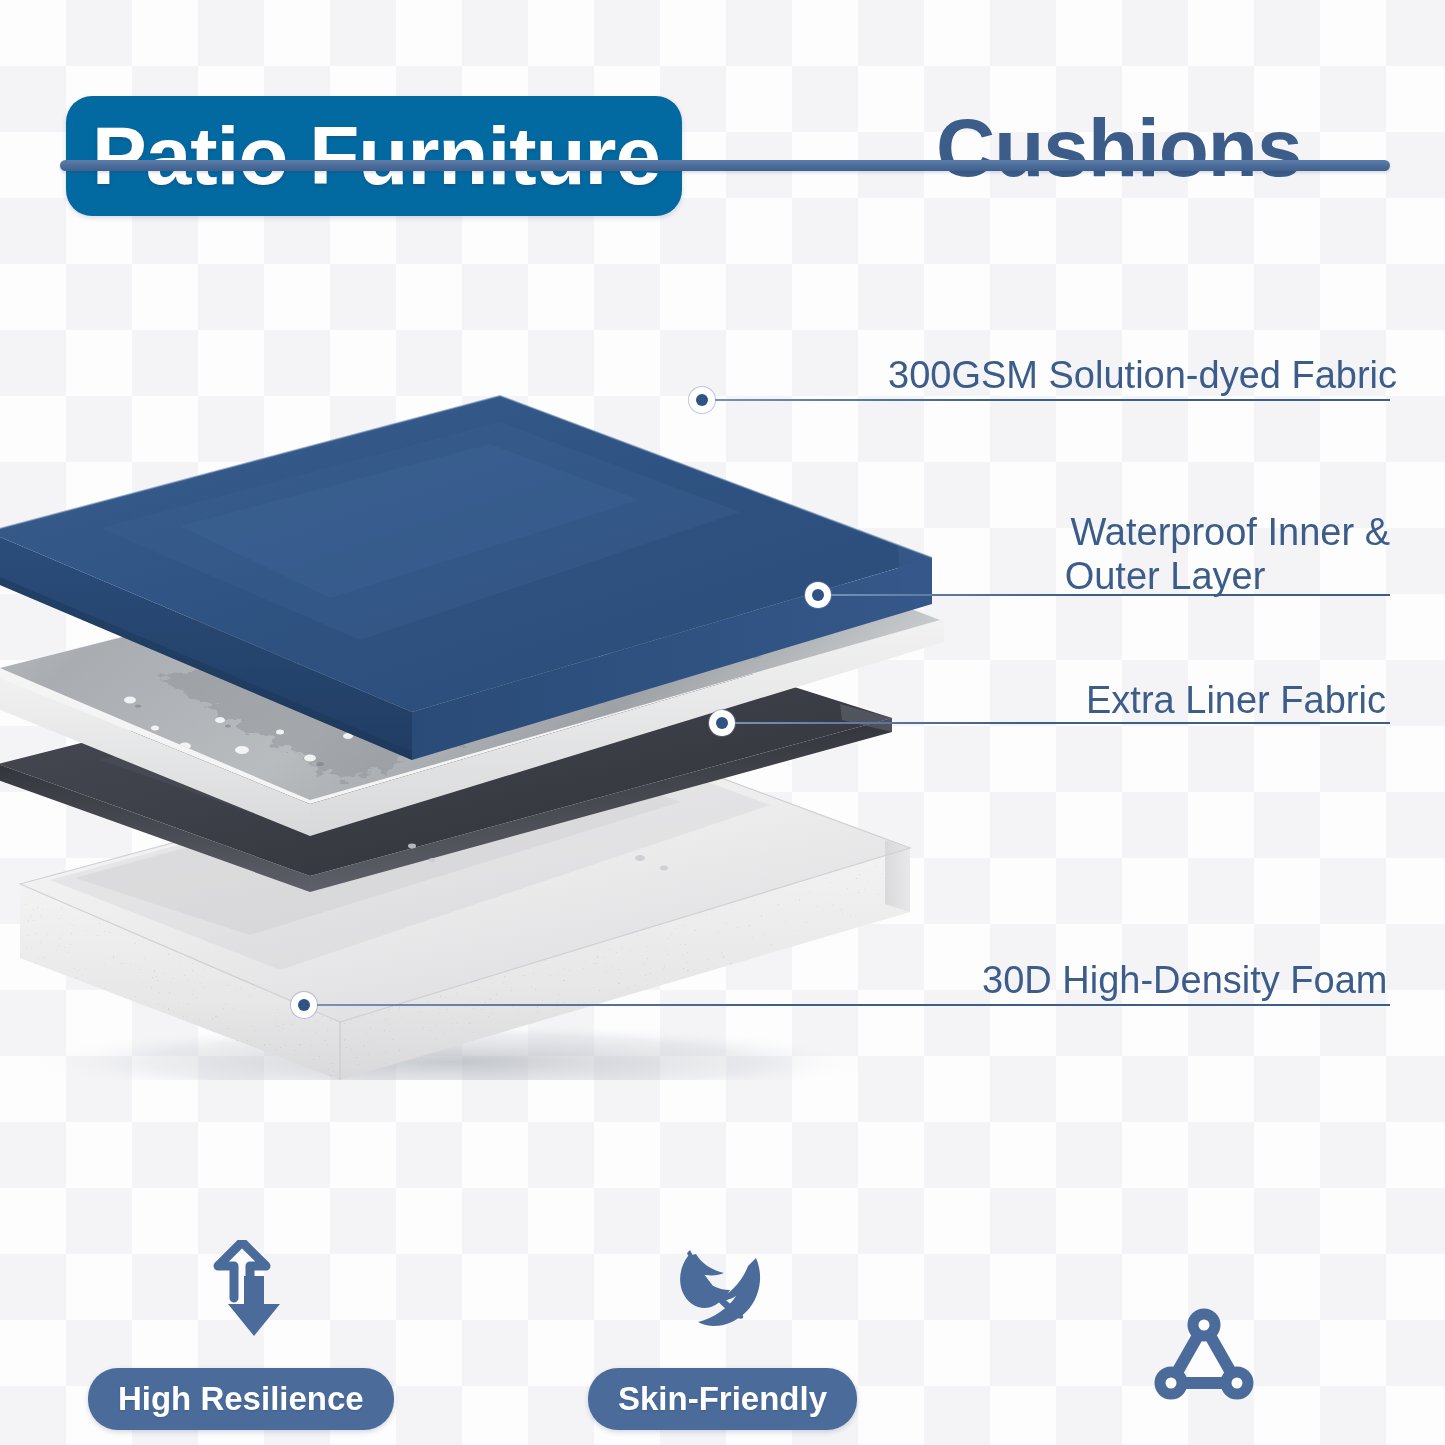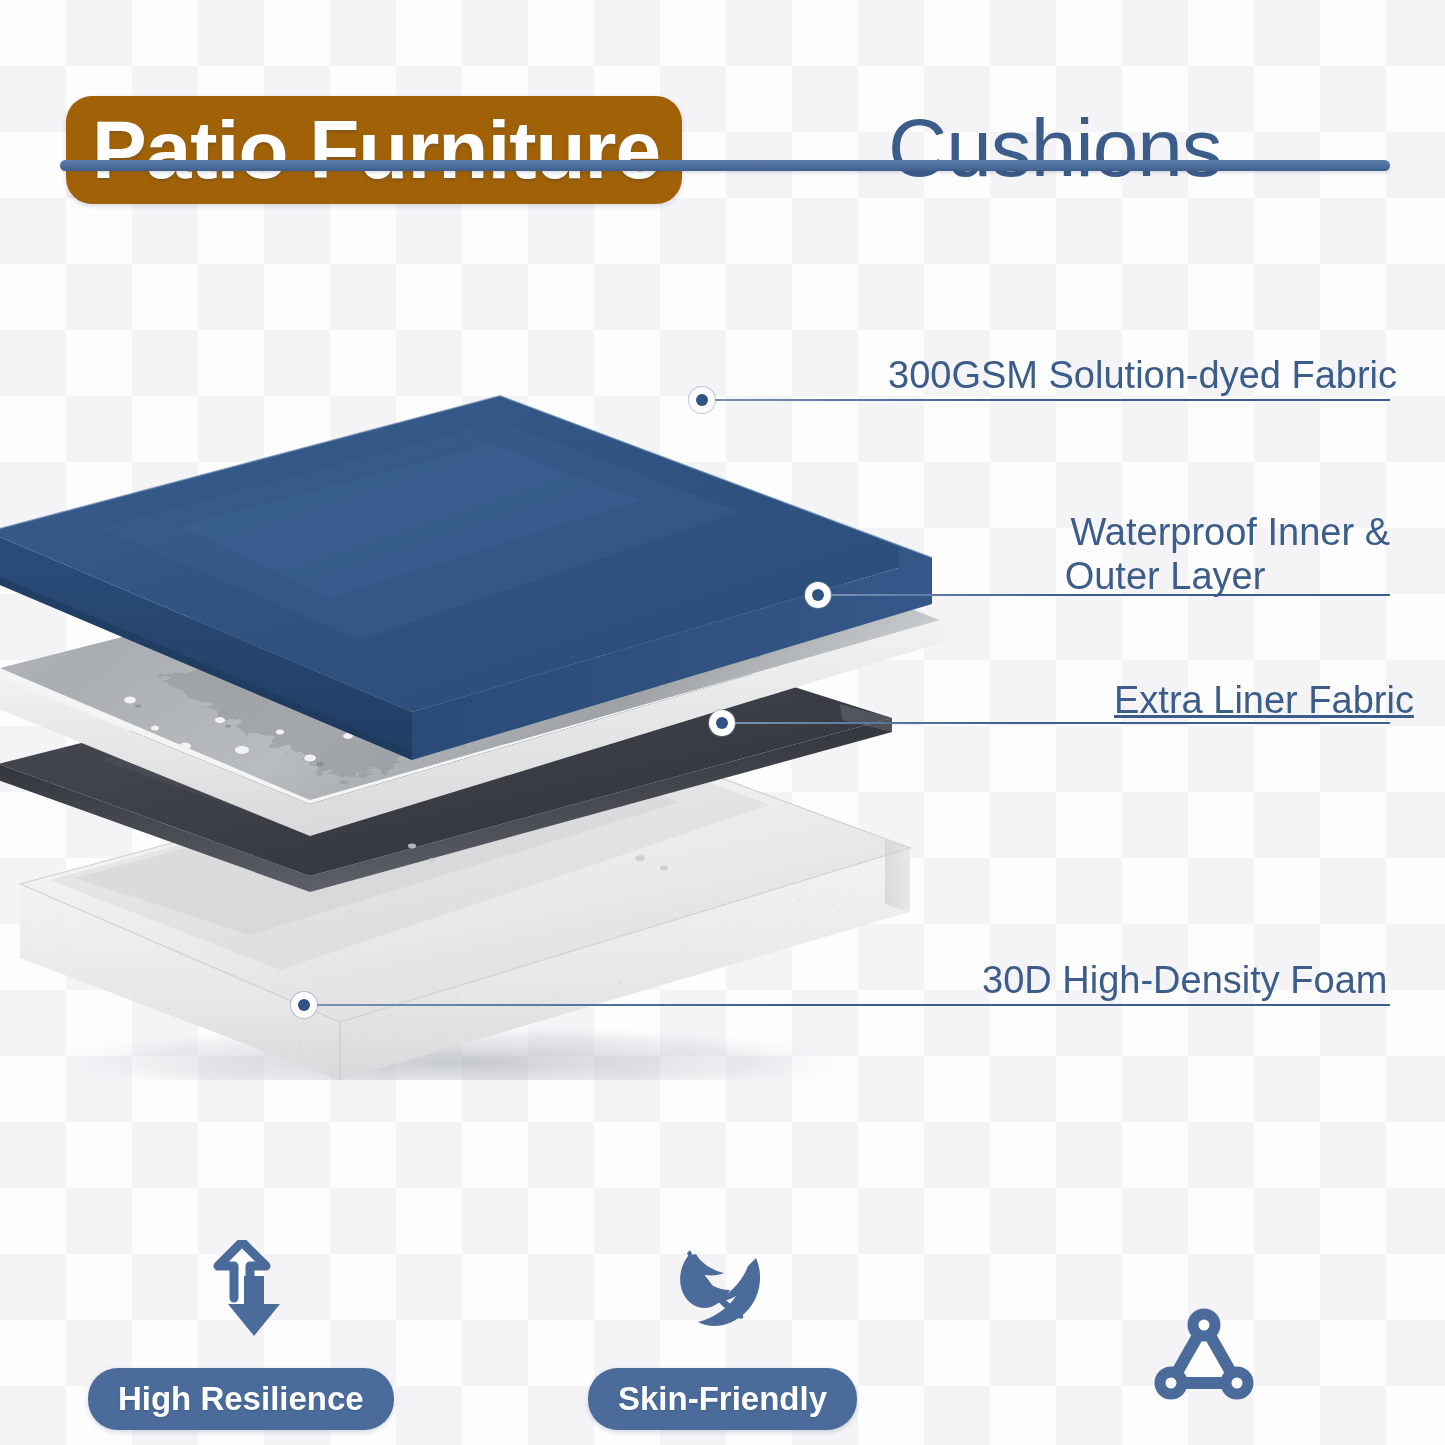--- a/index.html
+++ b/index.html
@@ -25,38 +25,38 @@
   }
   #page{ position:absolute; inset:0; z-index:1; }
 
   
   #title-bar{
     position:absolute; left:0; top:46px; width:1445px; height:112px;
     display:flex; align-items:center;
   }
   #title-pill{
     position:absolute; left:66px; top:50px;
-    height:108px; border-radius:26px;
-    background:#a16207;
+    height:120px; border-radius:26px;
+    background:#0369a1;
     display:flex; align-items:center;
     padding:0 22px 0 26px;
     box-shadow:0 2px 5px rgba(40,60,90,.18);
   }
   #title-pill span{
     font-size:82px; font-weight:bold; color:#ffffff;
     letter-spacing:-1px; line-height:1; white-space:nowrap;
     text-shadow:0 2px 3px rgba(30,50,80,.25);
   }
   #title-tail{
     position:absolute; left:888px; top:50px; height:104px;
     display:flex; align-items:center;
   }
   #title-tail span{
-    font-size:82px; font-weight:normal; color:#3c5c8a;
-    letter-spacing:-1px; line-height:1; white-space:nowrap;
+    font-size:82px; font-weight:bold; color:#3c5c8a;
+    letter-spacing:-1px; line-height:1; white-space:nowrap;margin-left:48px;
   }
   #title-rule{
     position:absolute; left:60px; top:160px;
     width:1330px; height:11px; border-radius:6px;
     background:linear-gradient(180deg,#5e7ea9 0%,#4a6b99 60%,#3f5f8d 100%);
     box-shadow:0 2px 3px rgba(40,60,90,.16);
   }
 
   
   #stack{ position:absolute; left:-20px; top:280px; width:1000px; height:800px; }
@@ -345,21 +345,21 @@
       </div>
     <div class="ctext two-line" style="left:940px; top:510px; width:450px;">Waterproof Inner  &amp;</div>
     <div class="ctext two-line" style="left:940px; top:554px; width:450px;text-align:center;">Outer Layer</div>
   </div>
 
   <div class="callout">
     <div class="leader" style="left:722px; top:722px; width:668px;"></div>
     <div class="dot" style="left:709px; top:710px;">
         <i></i>
       </div>
-    <div class="ctext" style="left:1114px; top:678px;text-decoration:underline;">Extra Liner Fabric</div>
+    <div class="ctext" style="left:1086px; top:678px;">Extra Liner Fabric</div>
   </div>
 
   <div class="callout">
     <div class="leader" style="left:304px; top:1004px; width:1086px;"></div>
     <div class="dot" style="left:291px; top:992px;">
         <i></i>
       </div>
     <div class="ctext" style="left:982px; top:958px;">30D High-Density Foam</div>
   </div>
 

